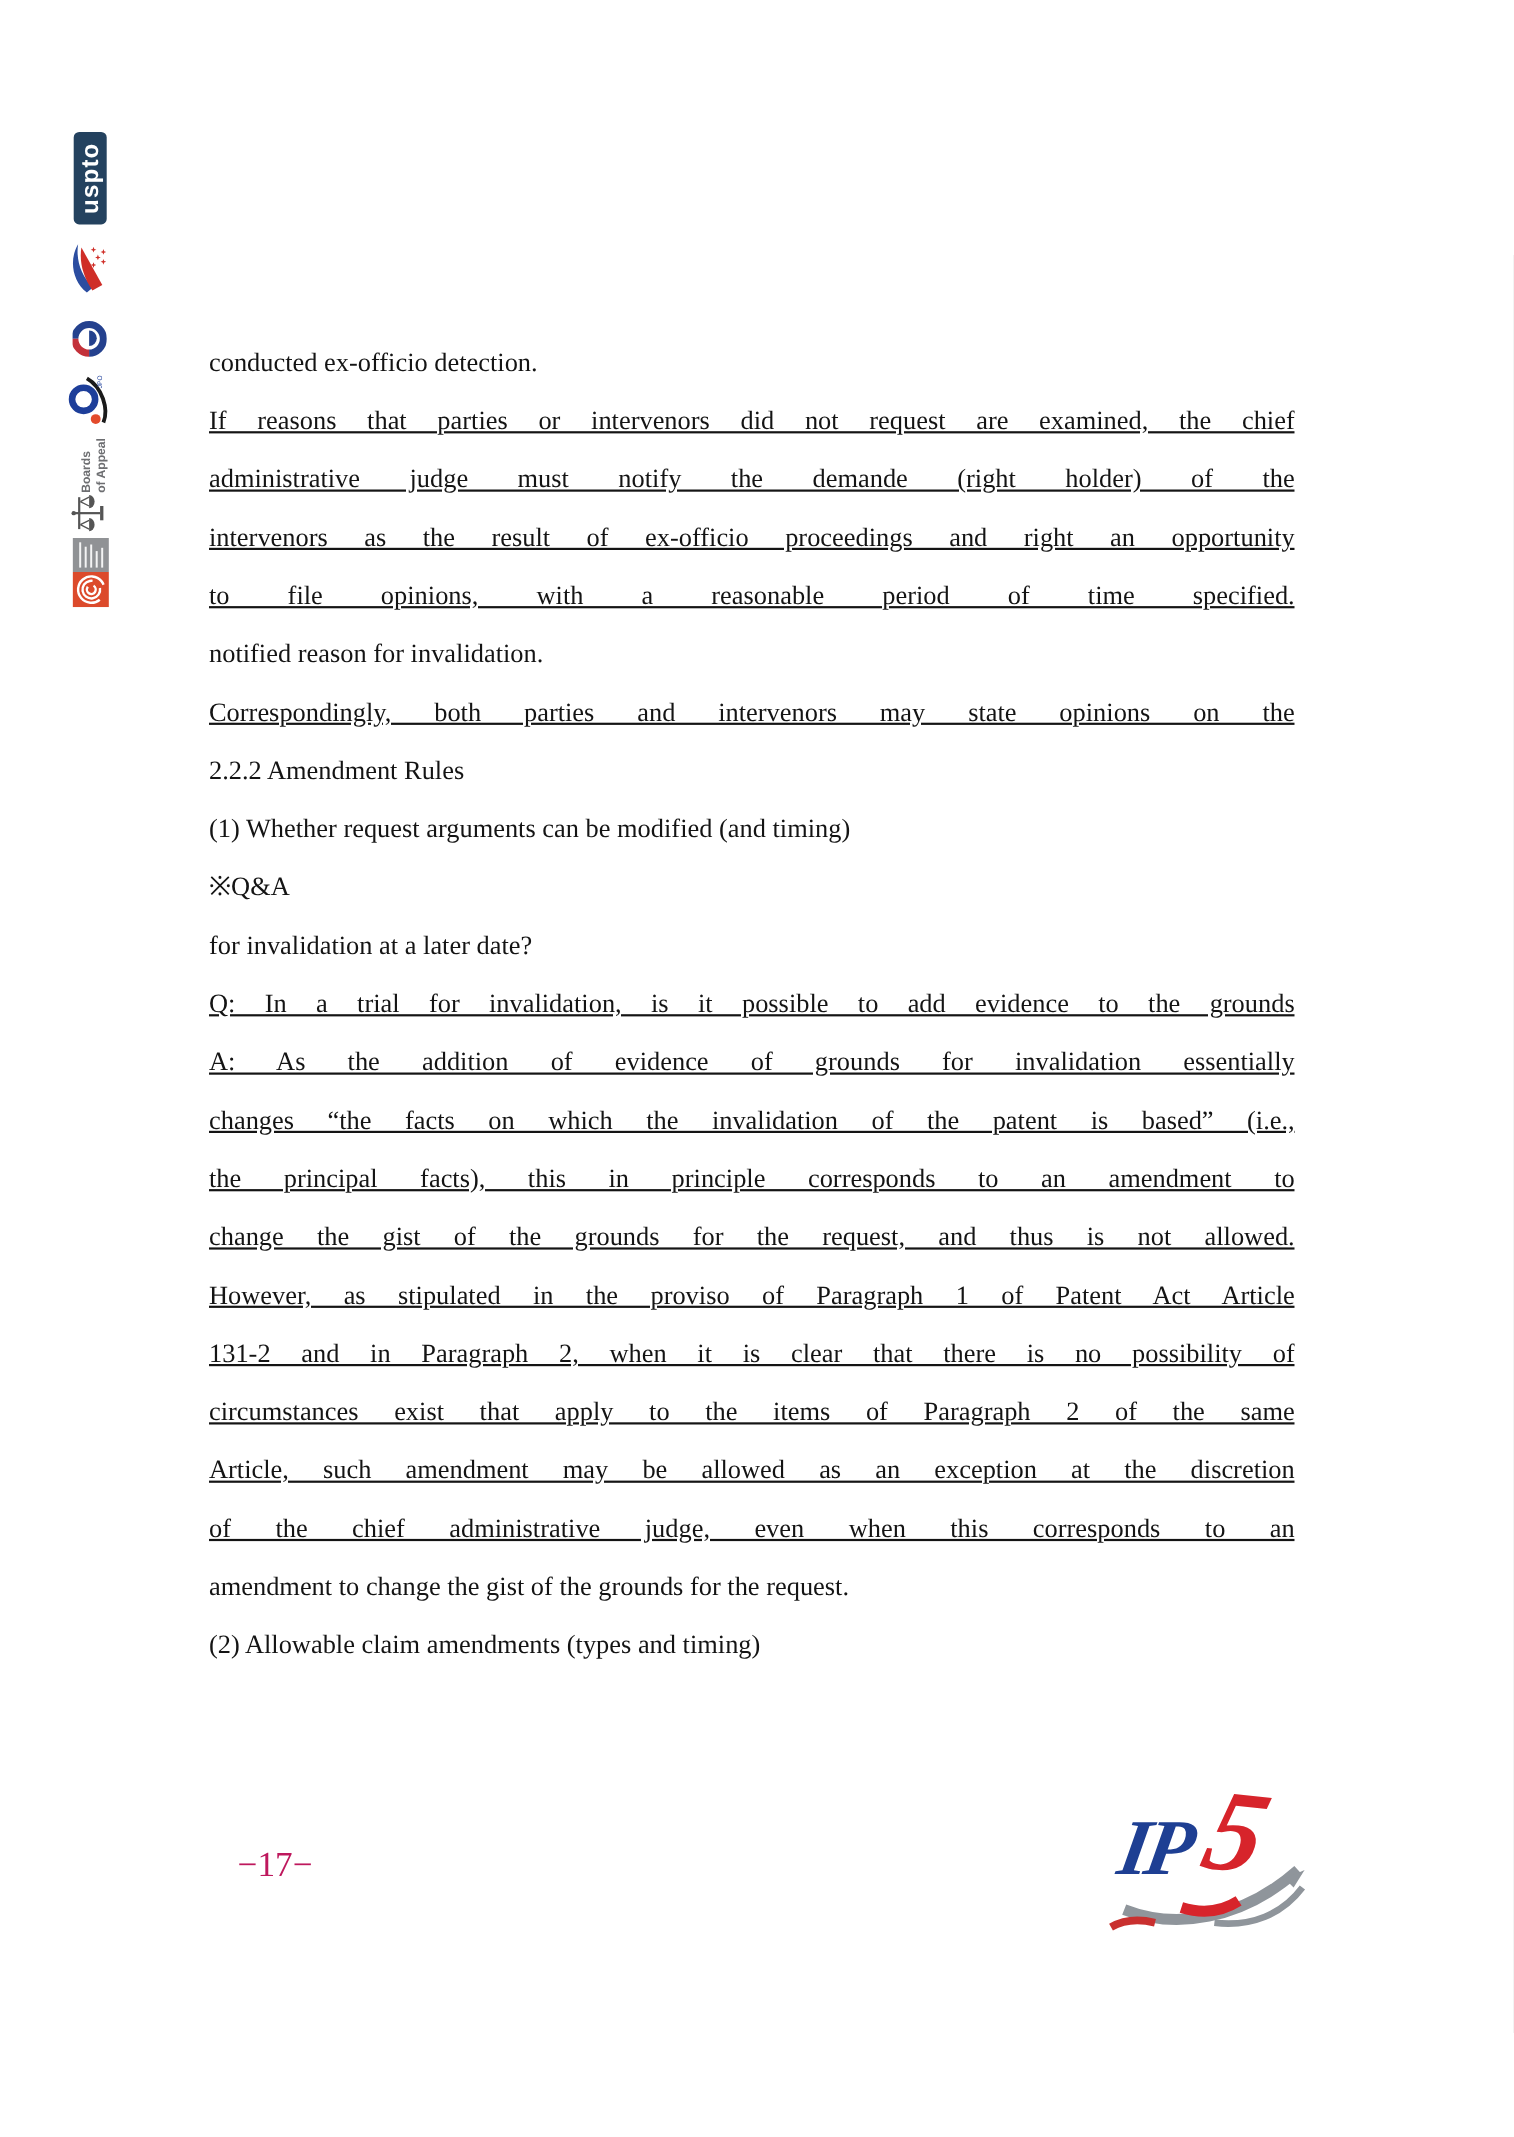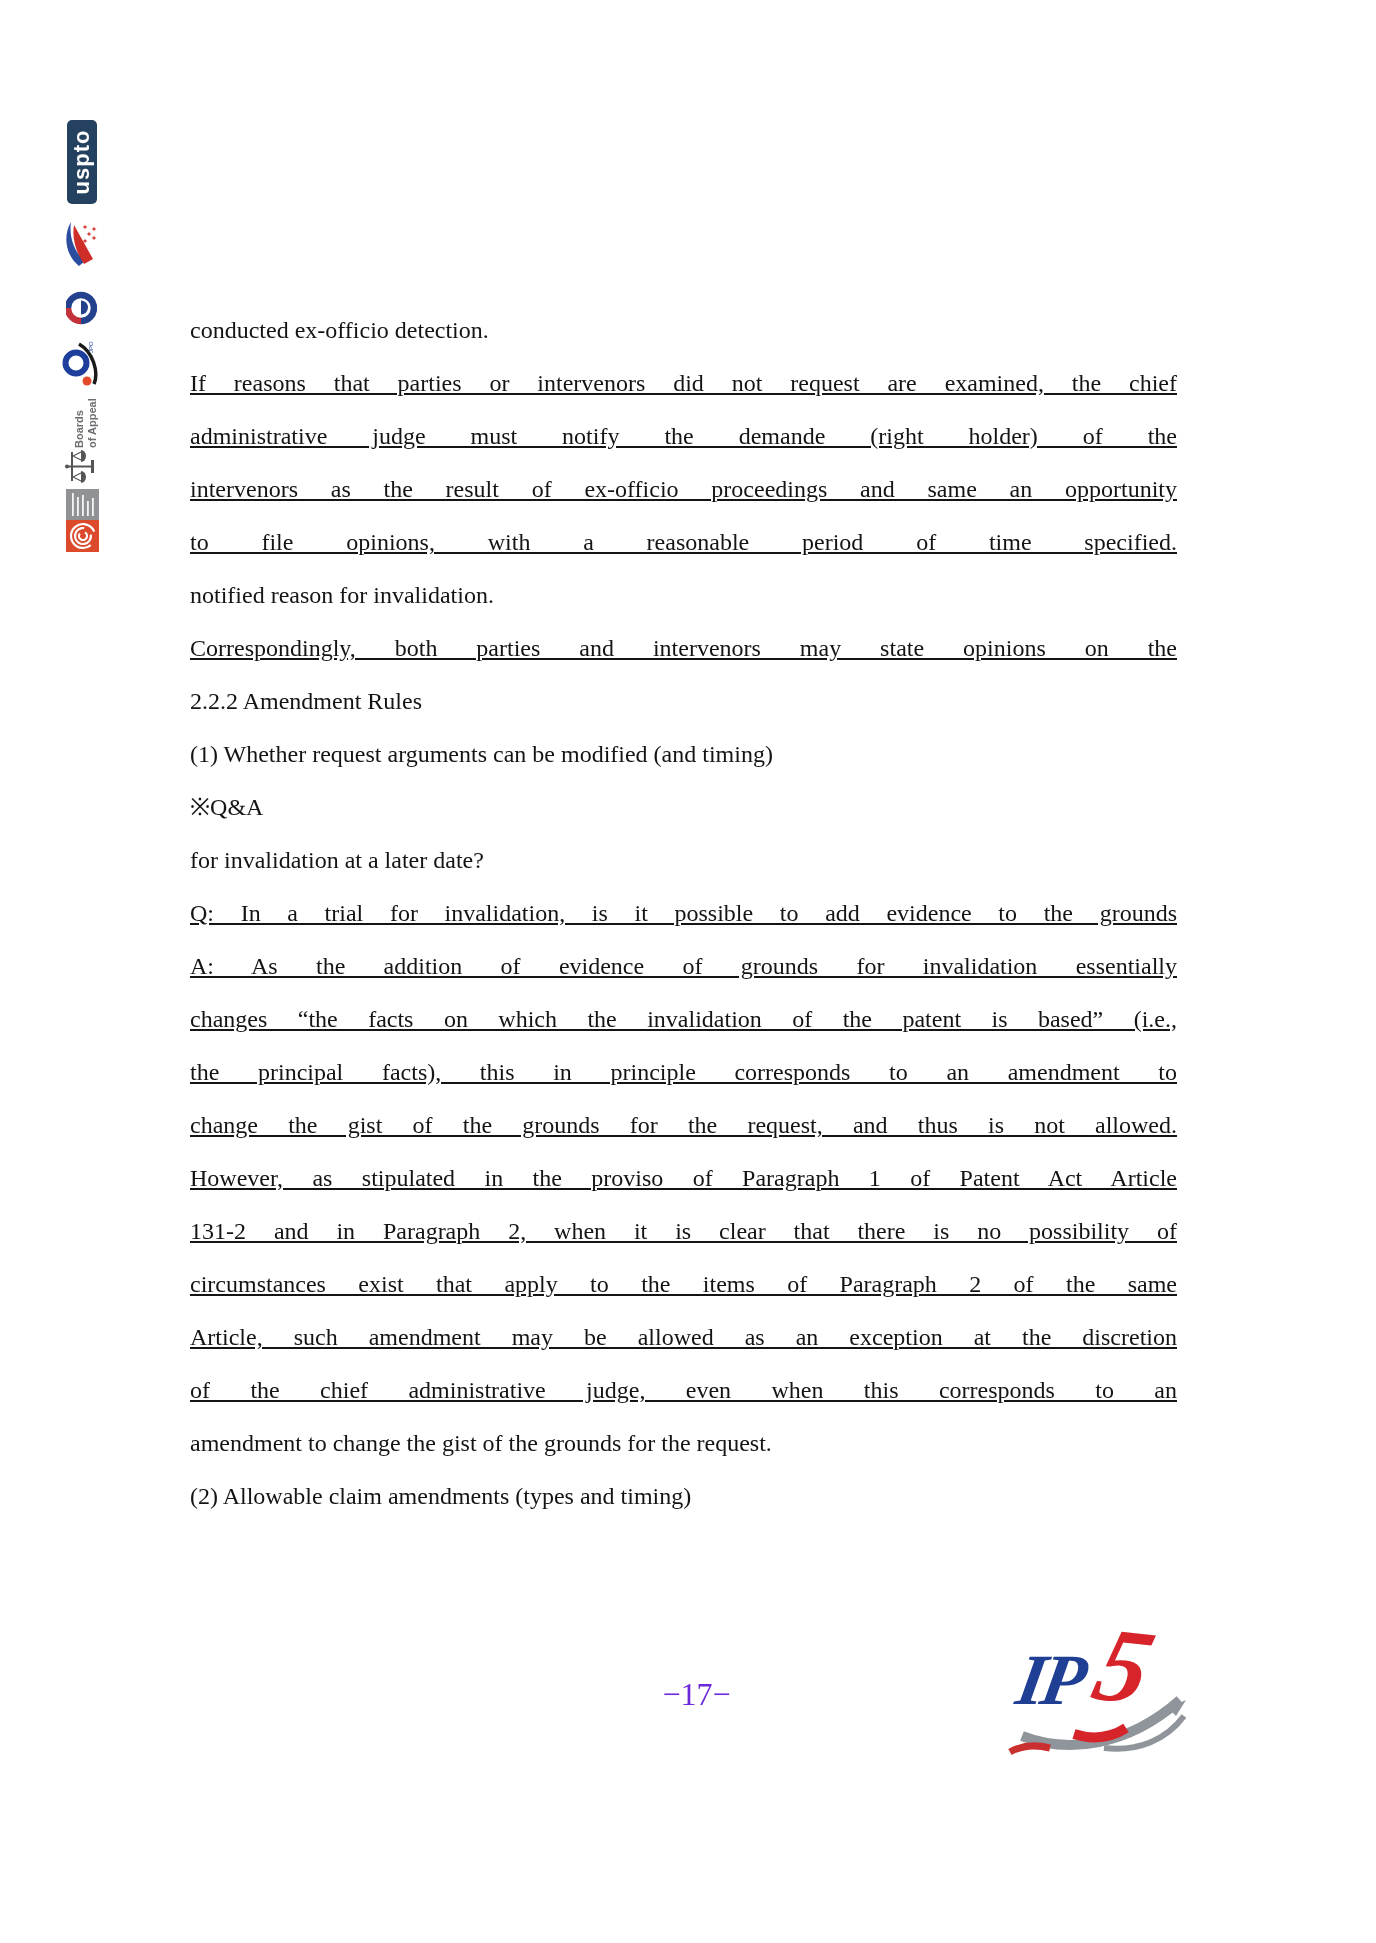--- a/index.html
+++ b/index.html
@@ -27,21 +27,21 @@
 
   
   .bodytext { position:absolute; left:190px; top:304px; width:987px; font-size:24px; }
   .ln { height:53px; line-height:53px; overflow:hidden; text-align:left; }
   .j  { text-align:justify; text-align-last:justify;text-decoration:underline; }
   .b  { font-weight:normal; }
 
   
   .pagenum {
     position:absolute; left:190px; top:1676px; width:987px;
-    text-align:center; text-indent:26px; font-size:32px; color:#6d28d9;
+    text-align:left; text-indent:26px; font-size:32px; color:#be185d;
   }
   .ip5 { position:absolute; left:1008px; top:1630px; width:182px; height:132px; }
   .ip5 svg { position:absolute; left:0; top:0; }
   .ip5-ip {
     position:absolute; left:10px; top:14px; font-style:italic; font-weight:bold;
     font-size:72px; line-height:72px; color:#1e3f93; letter-spacing:-4px;
     transform:skewX(-10deg); font-family:"Liberation Serif",serif;
   }
   .ip5-five {
     position:absolute; left:90px; top:-16px; font-style:italic; font-weight:bold;
@@ -137,21 +137,21 @@
           <circle cx="16" cy="17" r="12" stroke-dasharray="60 15" transform="rotate(140 16 17)"></circle>
         </g>
       </svg>
     </div>
   </div>
 
   <main class="bodytext">
     <div class="ln">conducted ex-officio detection.</div>
     <div class="ln j">If reasons that parties or intervenors did not request are examined, the chief</div>
     <div class="ln j">administrative judge must notify the demande (right holder) of the</div>
-    <div class="ln j">intervenors as the result of ex-officio proceedings and same an opportunity</div>
+    <div class="ln j">intervenors as the result of ex-officio proceedings and right an opportunity</div>
     <div class="ln j">to file opinions, with a reasonable period of time specified.</div>
     <div class="ln">notified reason for invalidation.</div>
     <div class="ln j">Correspondingly, both parties and intervenors may state opinions on the</div>
     <div class="ln b">2.2.2 Amendment Rules</div>
     <div class="ln">(1) Whether request arguments can be modified (and timing)</div>
     <div class="ln">※Q&amp;A</div>
     <div class="ln">for invalidation at a later date?</div>
     <div class="ln j">Q: In a trial for invalidation, is it possible to add evidence to the grounds</div>
     <div class="ln j">A: As the addition of evidence of grounds for invalidation essentially</div>
     <div class="ln j">changes “the facts on which the invalidation of the patent is based” (i.e.,</div>

